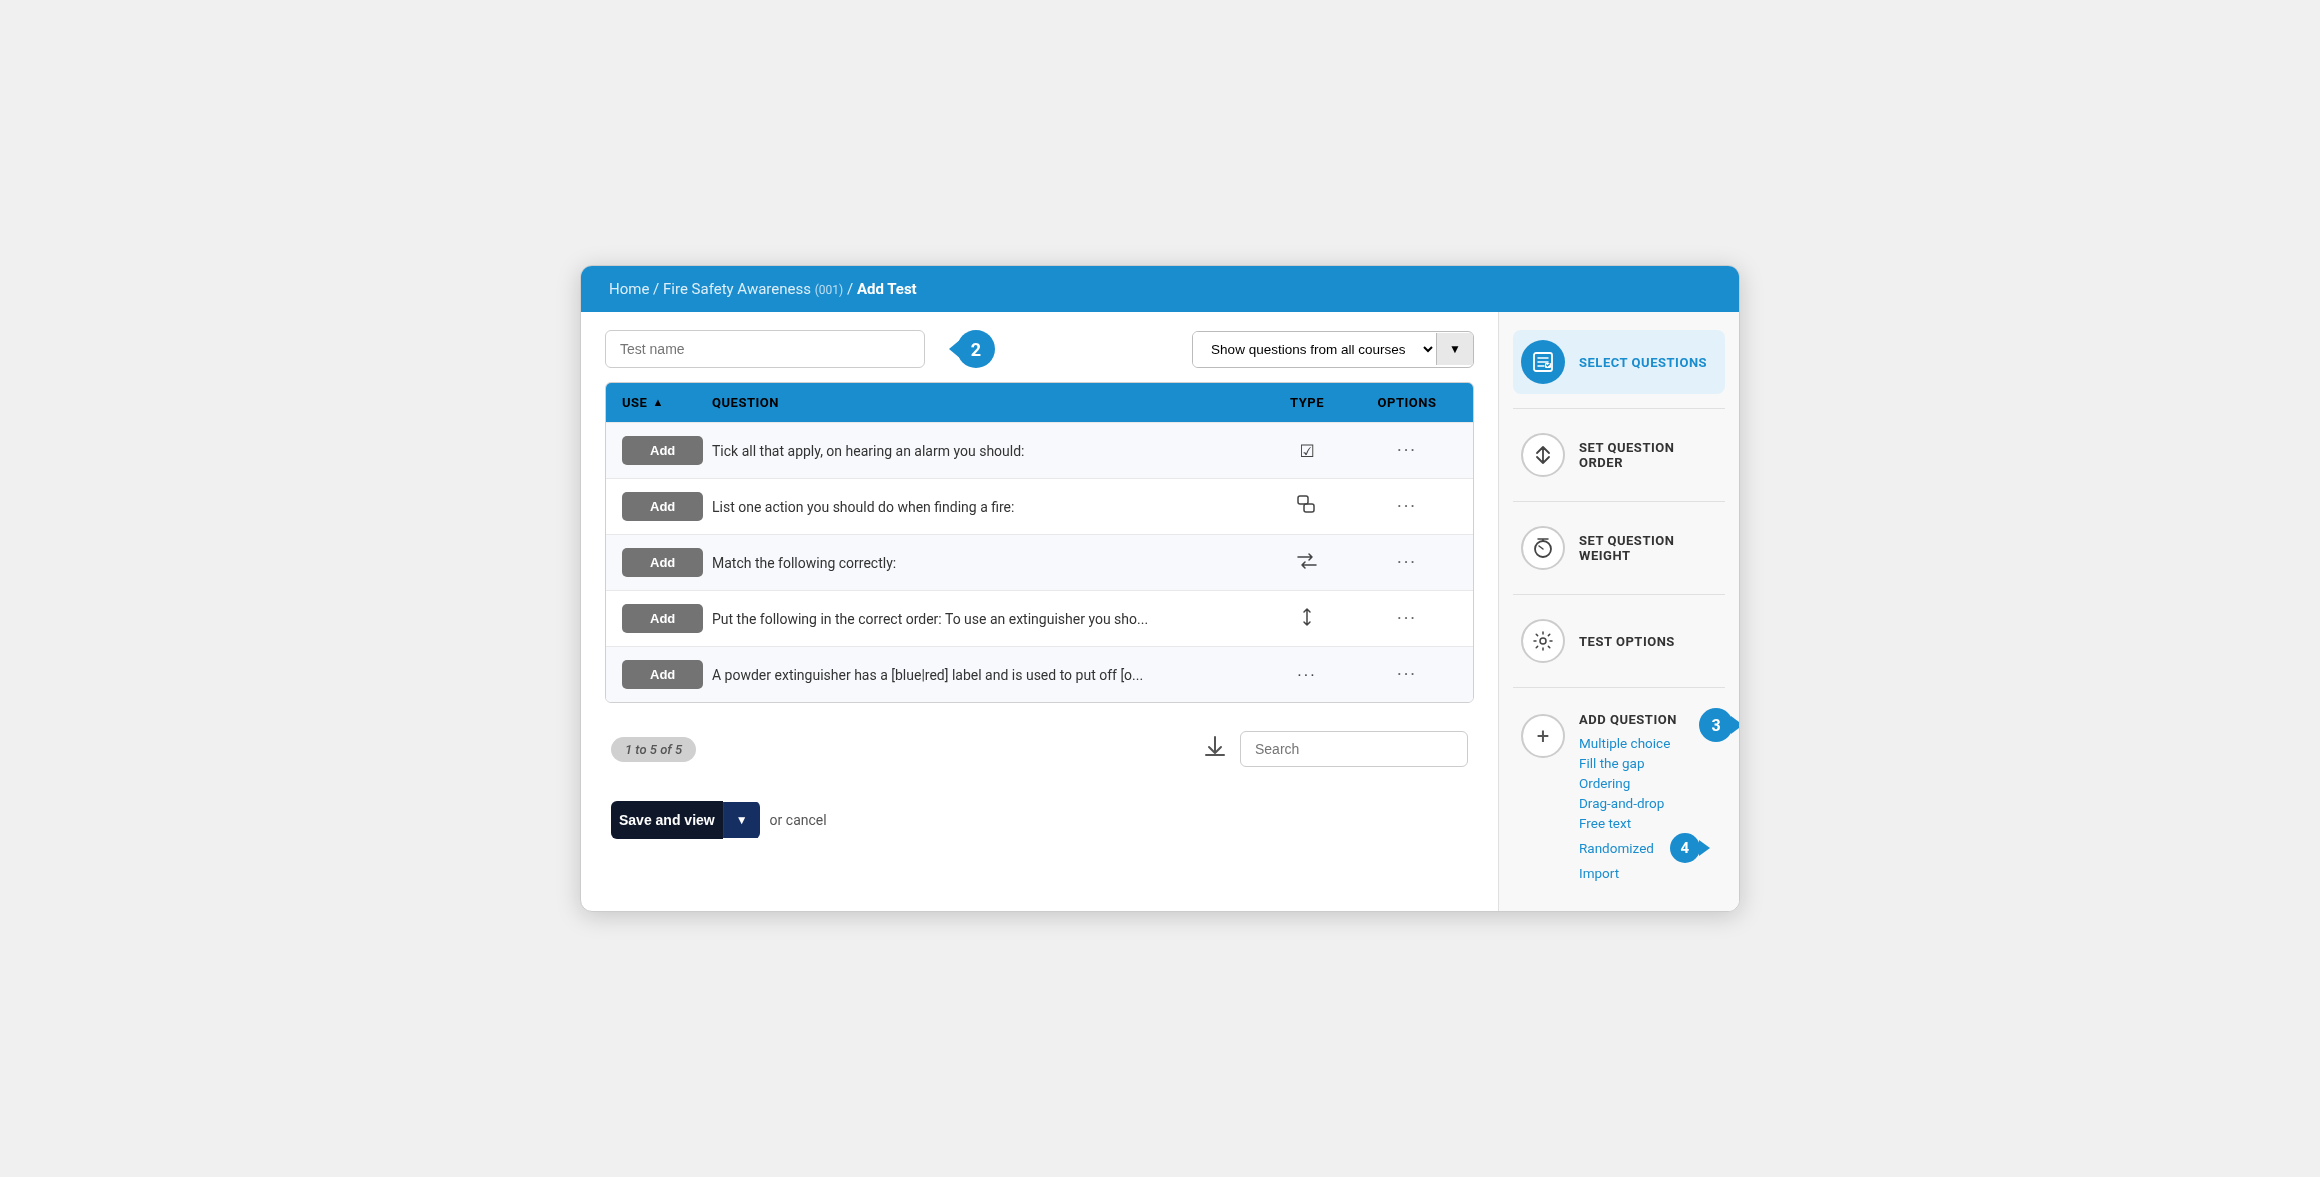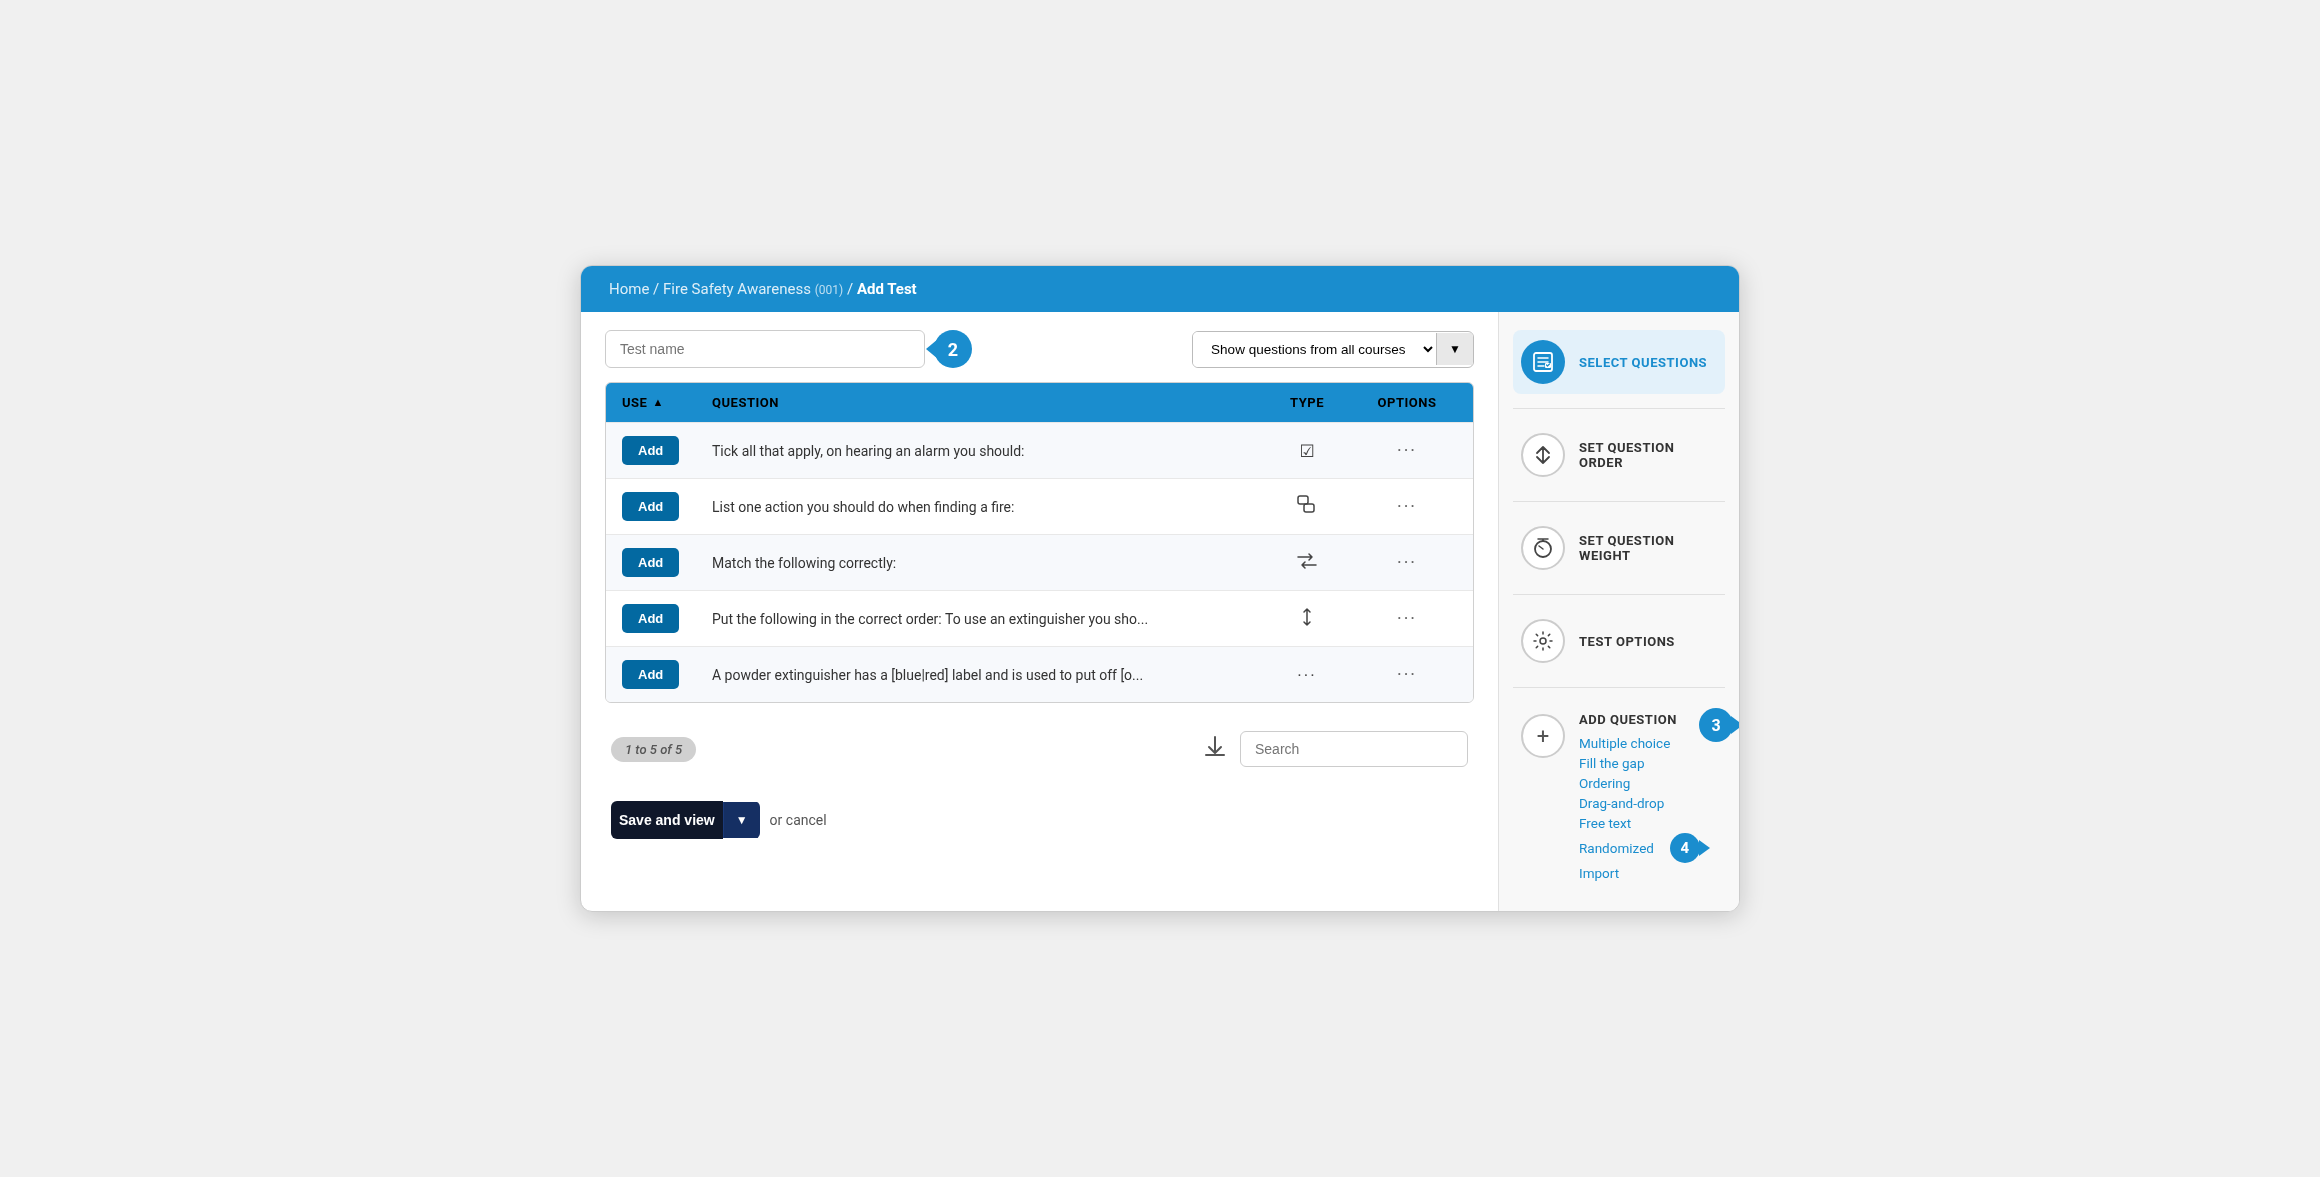--- a/index.html
+++ b/index.html
@@ -42,21 +42,21 @@
       display: flex;
       flex-direction: column;
       gap: 14px;
       border-right: 1px solid #e0e0e0;
     }
 
     
     .top-bar {
       display: flex;
       align-items: center;
-      gap: 9px;
+      gap: 32px;
     }
     .test-name-input {
       flex: 1;
       max-width: 320px;
       padding: 10px 14px;
       border: 1.5px solid #ccc;
       border-radius: 6px;
       font-size: 14px;
       color: #999;
       outline: none;
@@ -130,25 +130,25 @@
       display: grid;
       grid-template-columns: 90px 1fr 100px 100px;
       padding: 13px 16px;
       align-items: center;
       border-top: 1px solid #e8e8e8;
       font-size: 14px;
     }
     .table-row:nth-child(even) { background: #f7f9fc; }
     .table-row:nth-child(odd) { background: #fff; }
     .add-btn {
-      background: #0369a1;
+      background: #737373;
       color: #fff;
       border: none;
       border-radius: 5px;
-      padding: 7px 16px;
+      padding: 7px 28px;
       font-size: 13px;
       font-weight: 600;
       cursor: pointer;
     }
     .question-text { color: #333; }
     .type-icon { text-align: center; font-size: 17px; color: #444; }
     .options-dots { text-align: center; color: #666; font-size: 18px; letter-spacing: 2px; cursor: pointer; }
 
     
     .table-footer {

